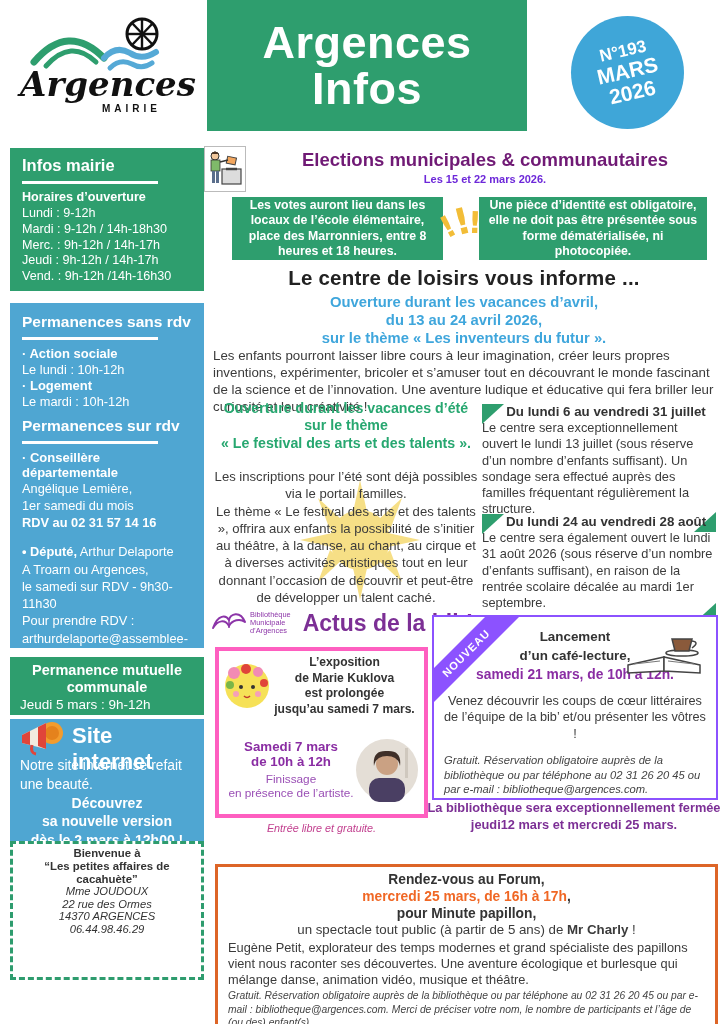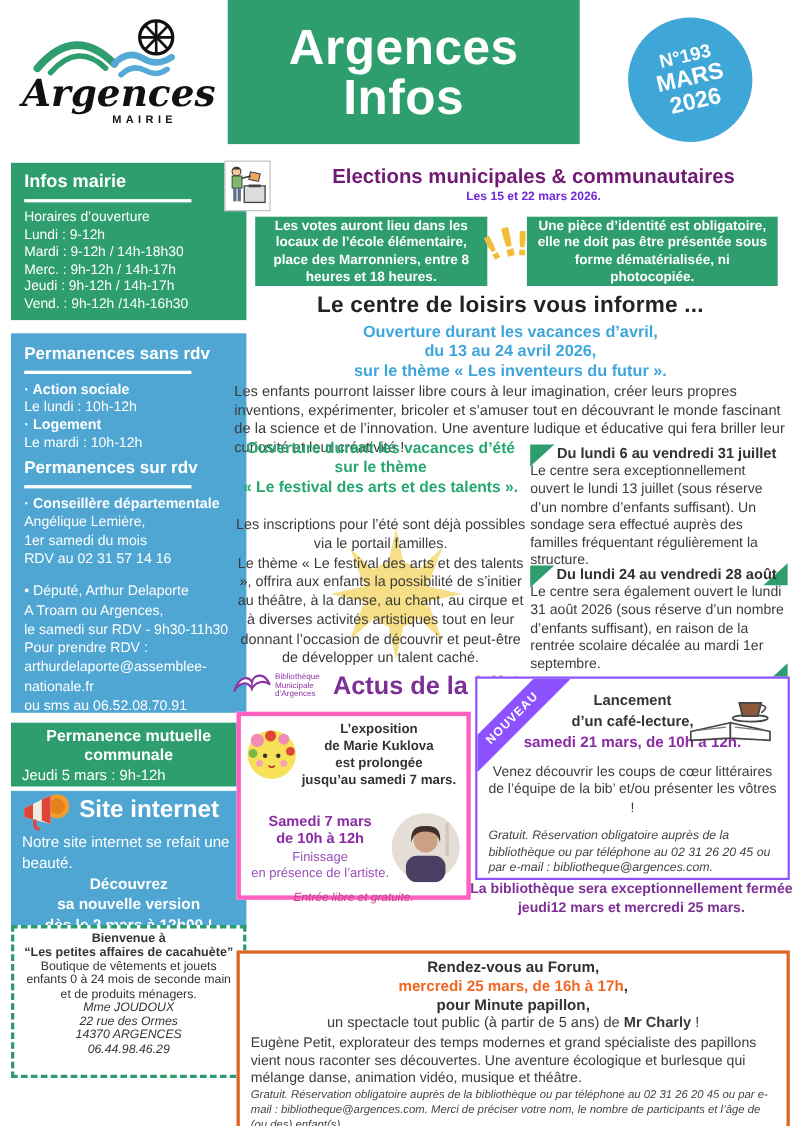--- a/index.html
+++ b/index.html
@@ -12,28 +12,28 @@
   .banner { left:207px; top:0; width:320px; height:131px; background:#2e9e6e; color:#fff;
             display:flex; flex-direction:column; align-items:center; justify-content:center;
             font-weight:800; font-size:45px; line-height:1.02; letter-spacing:.5px; }
   .badge { left:571px; top:16px; width:113px; height:113px; border-radius:50%; background:#3fa6d8;
            display:flex; align-items:center; justify-content:center; }
   .badge-inner { transform:rotate(-13deg); text-align:center; color:#fff; line-height:1.05; }
   .badge-n { font-size:17px; font-weight:600; }
   .badge-b { font-size:21px; font-weight:800; }
 
   
-  .sb { left:10px; width:214px; color:#fff; }
+  .sb { left:10px; width:194px; color:#fff; }
   .sb-green { background:#2e9e6e; }
   .sb-blue { background:#4fa6d2; }
   .sb1 { top:148px; height:143px; padding:8px 12px 6px; }
   .sb-title { font-size:16.5px; font-weight:800; }
   .hr-w { height:3px; background:#fff; width:80%; margin:6px 0 6px; }
   .sb-sm { font-size:12.6px; line-height:1.26; }
-  .sb-bold { font-weight:400; }
+  .sb-bold { font-weight:700; }
   .sb-phone { font-weight:800; text-align:right; font-size:13.5px; margin-top:6px; }
   .sb2 { top:303px; height:345px; padding:10px 12px; }
   .sb2 .sb-title { font-size:15.5px; }
   .sb-item-label { font-weight:700; font-size:13px; }
   .sb-line { font-size:12.8px; line-height:1.35; }
   .gap6 { height:6px; } .gap12 { height:12px; }
   .sb3 { top:657px; height:58px; padding:5px 10px; }
   .sb3-title { font-weight:800; text-align:center; font-size:14.5px; line-height:1.15; }
   .sb3-detail { font-size:13.5px; margin-top:2px; }
   .sb4 { top:719px; height:123px; padding:4px 10px 6px; }
@@ -88,21 +88,21 @@
   .bib-head { left:210px; top:601px; width:320px; height:44px; display:flex; align-items:center; }
   .bib-logo-text { color:#8c35a8; font-size:7.4px; line-height:1.1; margin-left:2px; }
   .bib-title { margin-left:12px; color:#7c2f95; font-size:23px; font-weight:800; }
   .expo { left:215px; top:647px; width:213px; height:171px; border:4px solid #fe5fc0; background:#fff; padding:4px 5px; }
   .expo-r1 { display:flex; align-items:center; }
   .expo-h { flex:1; text-align:center; font-weight:700; color:#333; font-size:12.1px; line-height:1.3; }
   .expo-r2 { display:flex; margin-top:20px; align-items:center;justify-content:flex-end; }
   .expo-l { width:128px; text-align:center; }
   .expo-date { color:#8a2da3; font-weight:800; font-size:13.3px; line-height:1.15; }
   .expo-ev { color:#9a4fb5; font-size:11.8px; line-height:1.18; margin-top:3px; }
-  .expo-note { text-align:center; font-style:italic; color:#c2408f; font-size:10.8px; margin-top:8px; }
+  .expo-note { text-align:center; font-style:italic; color:#c2408f; font-size:10.8px; margin-top:20px; }
   .cafe { left:432px; top:615px; width:286px; height:185px; border:2.5px solid #8c52ff; background:#fff;
           overflow:hidden; padding:10px 10px 6px; }
   .ribbon { position:absolute; left:-38px; top:24px; width:140px; height:24px; background:#8c52ff;
             transform:rotate(-45deg); color:#fff; font-weight:700; font-size:11px; letter-spacing:1px;
             text-align:center; line-height:24px; }
   .cafe-icon { position:absolute; right:6px; top:10px; }
   .cafe-h { text-align:center; font-weight:700; color:#333; font-size:13.4px; line-height:1.25; margin-top:2px; }
   .cafe-h2 { text-align:center; font-weight:800; color:#8a2da3; font-size:13.8px; margin-top:2px; }
   .cafe-t { text-align:center; font-size:12.7px; line-height:1.3; margin-top:11px; }
   .cafe-n { font-style:italic; font-size:11.2px; line-height:1.3; margin-top:11px; color:#444; }
@@ -208,21 +208,20 @@
   </div>
   <div class="site-text">Notre site internet se refait une beauté.</div>
   <div class="site-bold">Découvrez</div>
   <div class="site-bold">sa nouvelle version</div>
   <div class="site-bold">dès le 2 mars à 12h00 !</div>
 </div>
 
 <div class="abs sb sb5">
   <div class="bq-t">Bienvenue à</div>
   <div class="bq-t">“Les petites affaires de cacahuète”</div>
-  <div class="bq-d">Boutique de vêtements et jouets enfants 0 à 24 mois de seconde main et de produits ménagers.</div>
   <div class="bq-i">Mme JOUDOUX</div>
   <div class="bq-i">22 rue des Ormes</div>
   <div class="bq-i">14370 ARGENCES</div>
   <div class="bq-i">06.44.98.46.29</div>
 </div>
 
 <div class="abs elec-icon">
   <svg width="40" height="44" viewBox="0 0 40 44">
     <circle cx="10" cy="9" r="4" fill="#f2c79b" stroke="#333" stroke-width="1"></circle>
     <path d="M6,7 q4,-5 8,0" fill="#4a3524"></path>

